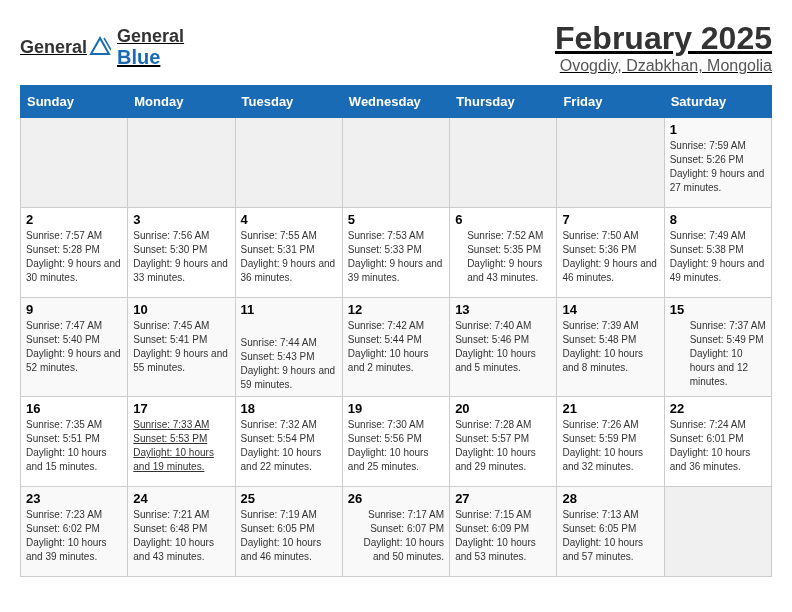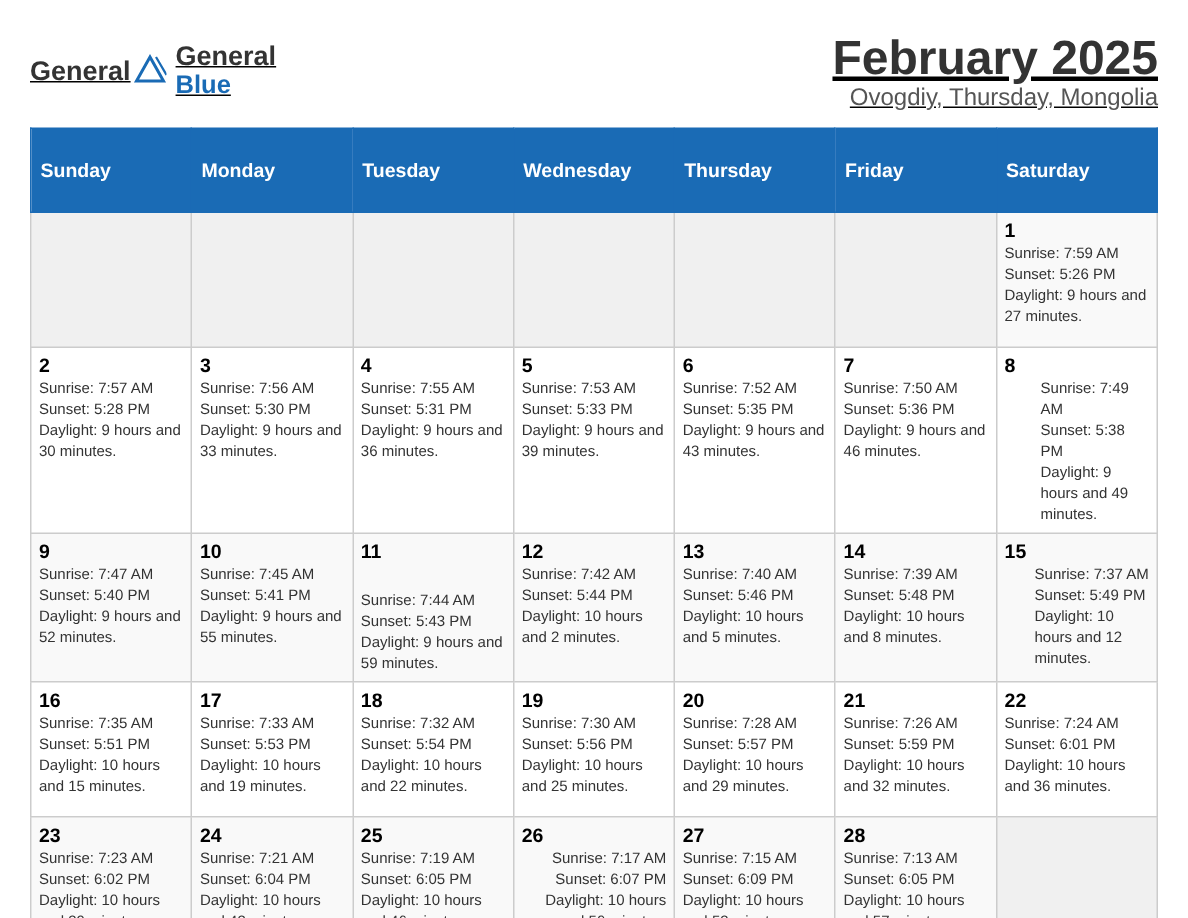--- a/index.html
+++ b/index.html
@@ -37,21 +37,21 @@
     table {
       width: 100%;
       border-collapse: collapse;
       font-size: 11px;
     }
     thead tr {
       background-color: #1a6bb5;
       color: #fff;
     }
     thead th {
-      padding: 20px 6px;
+      padding: 8px 6px;
       text-align: left;
       font-size: 13px;
       font-weight: bold;
       border: 1px solid #1a6bb5;
     }
     tbody td {
       border: 1px solid #ccc;
       vertical-align: top;
       padding: 4px 5px;
       width: calc(100% / 7);
@@ -86,26 +86,26 @@
     <div style="display:flex;align-items:center;">
       <span style="font-size:18px;font-weight:bold;color:#333;">General</span>
       <svg width="22" height="22" viewBox="0 0 22 22" style="margin:0 2px;">
         <polygon points="11,2 20,18 2,18" fill="none" stroke="#1a6bb5" stroke-width="2"></polygon>
         <polygon points="15,2 22,14" fill="none" stroke="#1a6bb5" stroke-width="1.5"></polygon>
       </svg>
       <br>
     </div>
     <div style="display:flex;flex-direction:column;line-height:1.1;">
       <span style="font-size:18px;font-weight:bold;color:#333;">General</span>
-      <span style="font-size:17px;font-weight:bold;color:#1a6bb5;">Blue</span>
+      <span style="font-size:20px;font-weight:bold;color:#1a6bb5;">Blue</span>
     </div>
   </div>
   <div class="title-section">
     <div class="main-title">February 2025</div>
-    <div class="subtitle">Ovogdiy, Thursday, Mongolia</div>
+    <div class="subtitle">Ovogdiy, Dzabkhan, Mongolia</div>
   </div>
 </div>
 
 <table>
   <thead>
     <tr>
     <th>Sunday</th>
         <th>Monday</th>
         <th>Tuesday</th>
         <th>Wednesday</th>
@@ -149,33 +149,33 @@
 Daylight: 9 hours and 36 minutes.</div>
         </td>
         <td>
           <span class="day-number">5</span>
           <div class="day-info" style="white-space: pre-line;">Sunrise: 7:53 AM
 Sunset: 5:33 PM
 Daylight: 9 hours and 39 minutes.</div>
         </td>
         <td>
           <span class="day-number">6</span>
-          <div class="day-info" style="white-space: pre-line;">Sunrise: 7:52 AM
+          <div class="day-info" style="white-space: pre-line; margin-left: 12px;">Sunrise: 7:52 AM
 Sunset: 5:35 PM
 Daylight: 9 hours and 43 minutes.</div>
         </td>
         <td>
           <span class="day-number">7</span>
           <div class="day-info" style="white-space: pre-line;">Sunrise: 7:50 AM
 Sunset: 5:36 PM
 Daylight: 9 hours and 46 minutes.</div>
         </td>
         <td>
           <span class="day-number">8</span>
-          <div class="day-info" style="white-space: pre-line; margin-left: 24px;">Sunrise: 7:49 AM
+          <div class="day-info" style="white-space: pre-line;">Sunrise: 7:49 AM
 Sunset: 5:38 PM
 Daylight: 9 hours and 49 minutes.</div>
         </td>
       </tr>
       <tr>
         <td>
           <span class="day-number">9</span>
           <div class="day-info" style="white-space: pre-line;">Sunrise: 7:47 AM
 Sunset: 5:40 PM
 Daylight: 9 hours and 52 minutes.</div>
@@ -219,21 +219,21 @@
       </tr>
       <tr>
         <td>
           <span class="day-number">16</span>
           <div class="day-info" style="white-space: pre-line;">Sunrise: 7:35 AM
 Sunset: 5:51 PM
 Daylight: 10 hours and 15 minutes.</div>
         </td>
         <td>
           <span class="day-number">17</span>
-          <div class="day-info" style="white-space: pre-line;">Sunrise: 7:33 AM
+          <div class="day-info" style="white-space: pre-line; text-decoration: underline;">Sunrise: 7:33 AM
 Sunset: 5:53 PM
 Daylight: 10 hours and 19 minutes.</div>
         </td>
         <td>
           <span class="day-number">18</span>
           <div class="day-info" style="white-space: pre-line;">Sunrise: 7:32 AM
 Sunset: 5:54 PM
 Daylight: 10 hours and 22 minutes.</div>
         </td>
         <td>
@@ -264,21 +264,21 @@
       <tr>
         <td>
           <span class="day-number">23</span>
           <div class="day-info" style="white-space: pre-line;">Sunrise: 7:23 AM
 Sunset: 6:02 PM
 Daylight: 10 hours and 39 minutes.</div>
         </td>
         <td>
           <span class="day-number">24</span>
           <div class="day-info" style="white-space: pre-line;">Sunrise: 7:21 AM
-Sunset: 6:04 PM
+Sunset: 6:48 PM
 Daylight: 10 hours and 43 minutes.</div>
         </td>
         <td>
           <span class="day-number">25</span>
           <div class="day-info" style="white-space: pre-line;">Sunrise: 7:19 AM
 Sunset: 6:05 PM
 Daylight: 10 hours and 46 minutes.</div>
         </td>
         <td>
           <span class="day-number">26</span>

